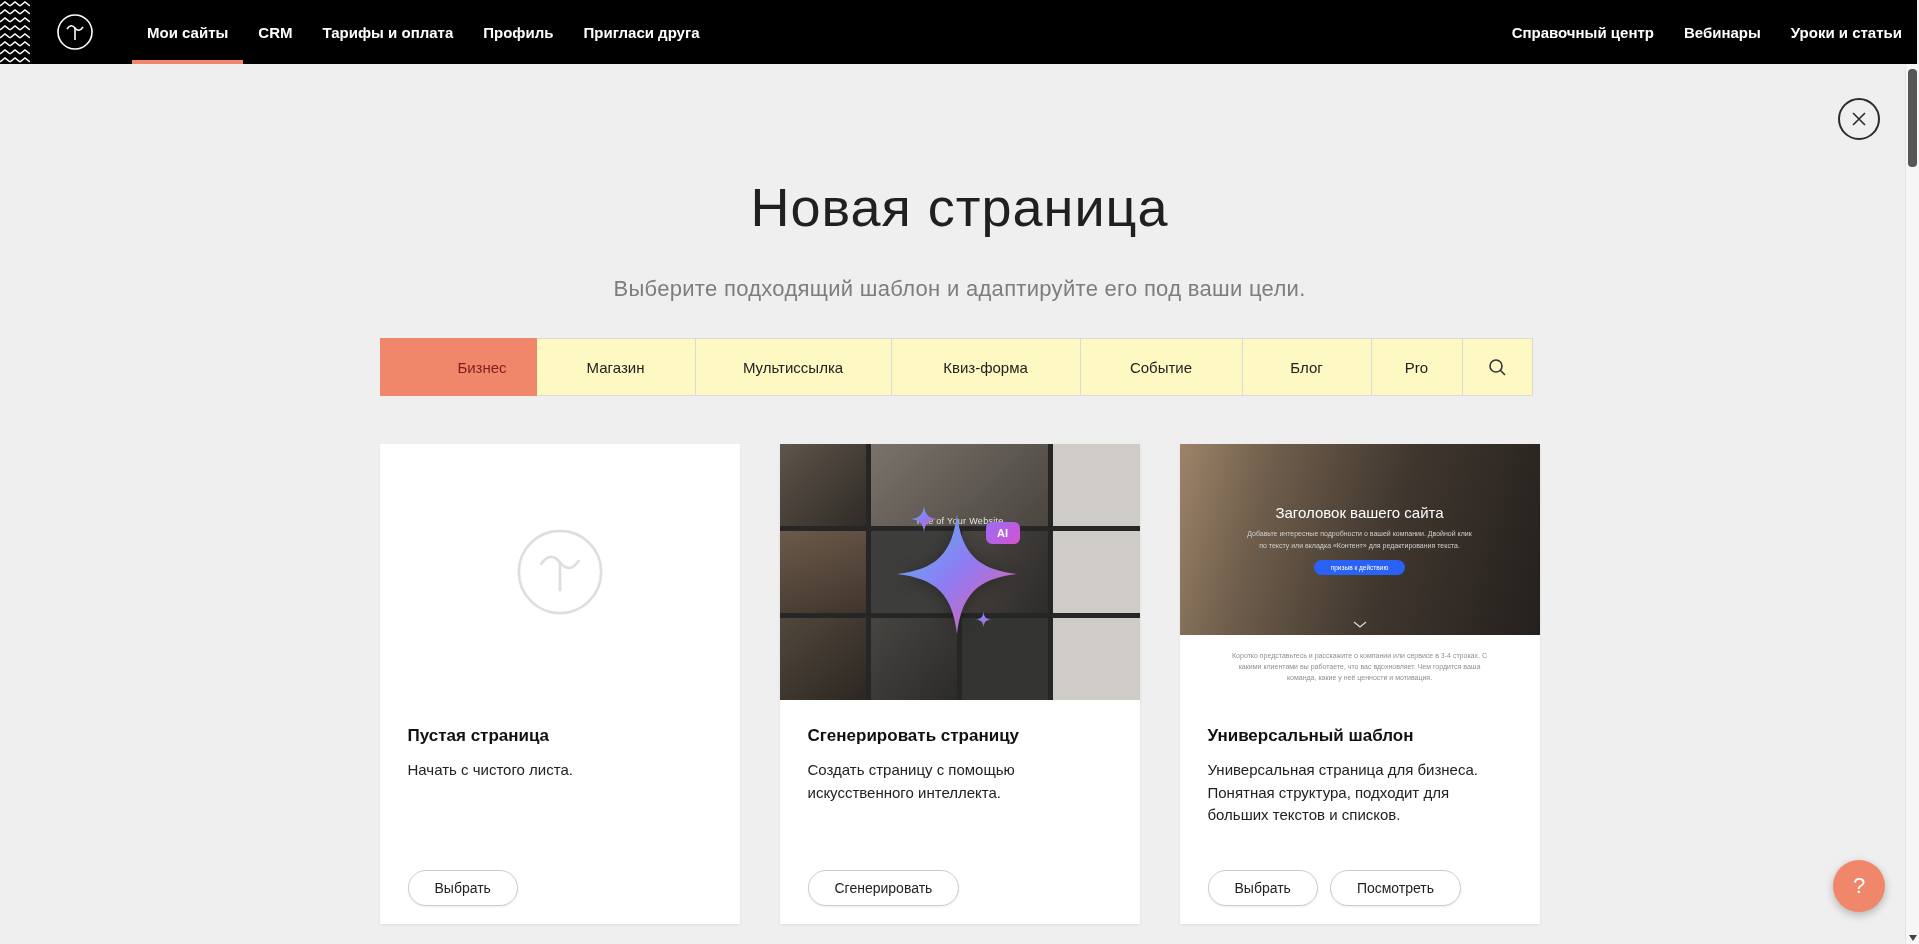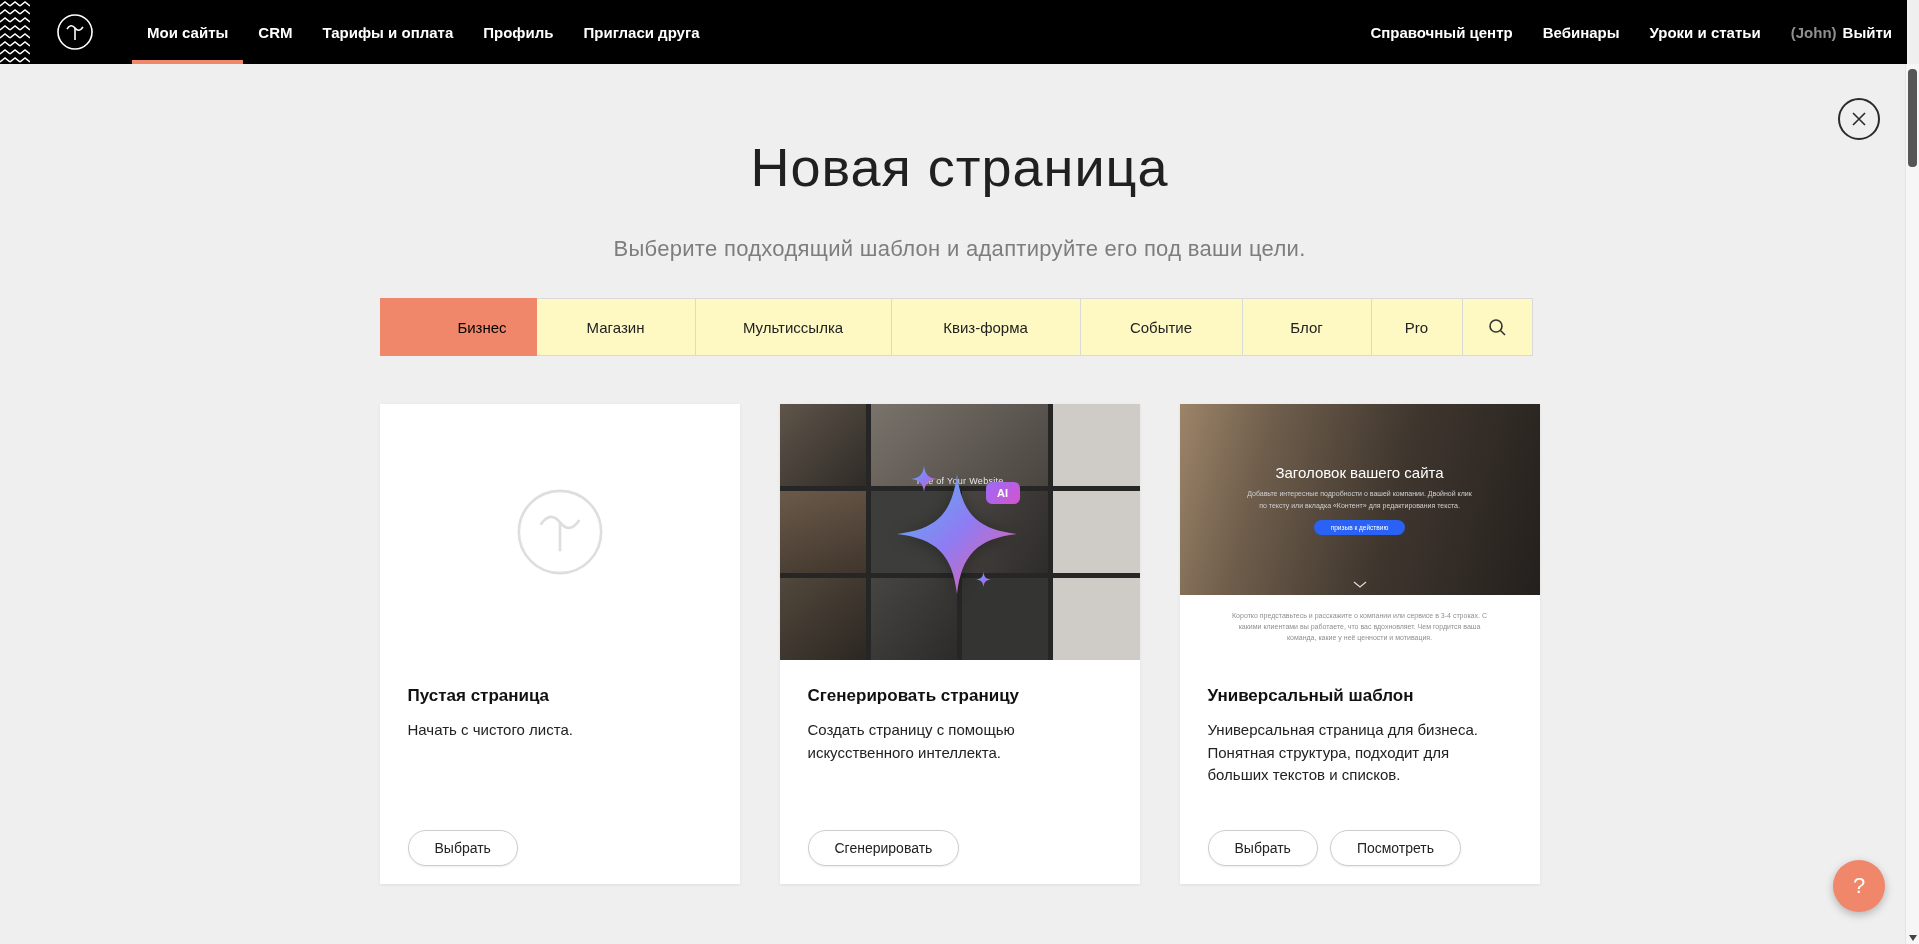--- a/index.html
+++ b/index.html
@@ -10,21 +10,21 @@
   }
   *{box-sizing:border-box;margin:0;padding:0;}
   html,body{width:1919px;height:944px;overflow:hidden;}
   body{
     font-family:"Liberation Sans",sans-serif;
     background:var(--page-bg);
     position:relative;
   }
   
   .header{
-    position:fixed;top:0;left:0;right:12px;height:64px;
+    position:fixed;top:0;left:0;right:2px;height:64px;
     background:var(--header-bg);
     display:flex;align-items:stretch;z-index:50;color:#fff;gap:16px;
   }
   .zigzag{width:30px;height:64px;display:flex;align-items:center;justify-content:center;}
   .logo{display:flex;align-items:center;margin-left:10px;cursor:pointer;}
   .nav-left{display:flex;align-items:stretch;margin-left:22px;}
   .nav-item{
     position:relative;display:flex;align-items:center;
     padding:0 15px;font-size:15px;font-weight:600;color:#fff;
     cursor:pointer;white-space:nowrap;text-decoration:none;
@@ -37,38 +37,38 @@
   .nav-right{display:flex;align-items:stretch;}
   .user-name{color:#8f8f8f;margin-right:6px;}
   
   .main{padding-top:64px;position:relative;height:944px;}
   .close-btn{
     position:absolute;top:98px;right:39px;width:42px;height:42px;
     border:2px solid #2b2b2b;border-radius:50%;background:transparent;
     display:flex;align-items:center;justify-content:center;cursor:pointer;
   }
   .page-title{
-    margin-top:72px;text-align:center;font-size:54px;font-weight:300;
+    margin-top:112px;text-align:center;font-size:54px;font-weight:300;
     color:#202020;letter-spacing:1px;
   }
   .page-subtitle{
     margin-top:38px;text-align:center;font-size:22px;font-weight:400;
     color:#7d7d7d;letter-spacing:.3px;
   }
   
   .tabs{width:1160px;margin:36px auto 0;display:flex;height:58px;}
   .tab{
     background:#fef9c3;border:1px solid #d9d9d9;margin-left:-1px;
     display:flex;align-items:center;justify-content:center;
     font-size:15px;color:#222;cursor:pointer;position:relative;
   }
   .tab:first-child{margin-left:0;}
   .tab.active{
     background:var(--accent);border-color:var(--accent);
-    color:#000000;z-index:2;padding-left:48px;
+    color:#7f1d1d;z-index:2;padding-left:48px;
   }
   .tab-w0{width:157px}.tab-w1{width:160px}.tab-w2{width:197px}.tab-w3{width:190px}
   .tab-w4{width:163px}.tab-w5{width:130px}.tab-w6{width:92px}.tab-search{width:71px}
   
   .cards{width:1160px;margin:48px auto 0;display:flex;gap:40px;}
   .card{
     width:360px;height:480px;background:#fff;display:flex;flex-direction:column;
     box-shadow:0 1px 3px rgba(0,0,0,.07);overflow:hidden;
   }
   .card-image{height:256px;position:relative;flex-shrink:0;overflow:hidden;}
@@ -172,24 +172,20 @@
     <a class="nav-item">CRM</a>
     <a class="nav-item">Тарифы и оплата</a>
     <a class="nav-item">Профиль</a>
     <a class="nav-item">Пригласи друга</a>
   </nav>
   <div class="spacer"></div>
   <nav class="nav-right">
     <a class="nav-item">Справочный центр</a>
     <a class="nav-item">Вебинары</a>
     <a class="nav-item">Уроки и статьи</a>
-    <a class="nav-item">
-      <span class="user-name">(John)</span>
-      <span>Выйти</span>
-    </a>
   </nav>
 </header>
 
 <main class="main">
 
   <button class="close-btn">
     <svg width="16" height="16" viewBox="0 0 16 16">
       <path d="M2 2 L14 14 M14 2 L2 14" stroke="#2b2b2b" stroke-width="1.6" fill="none"></path>
     </svg>
   </button>

